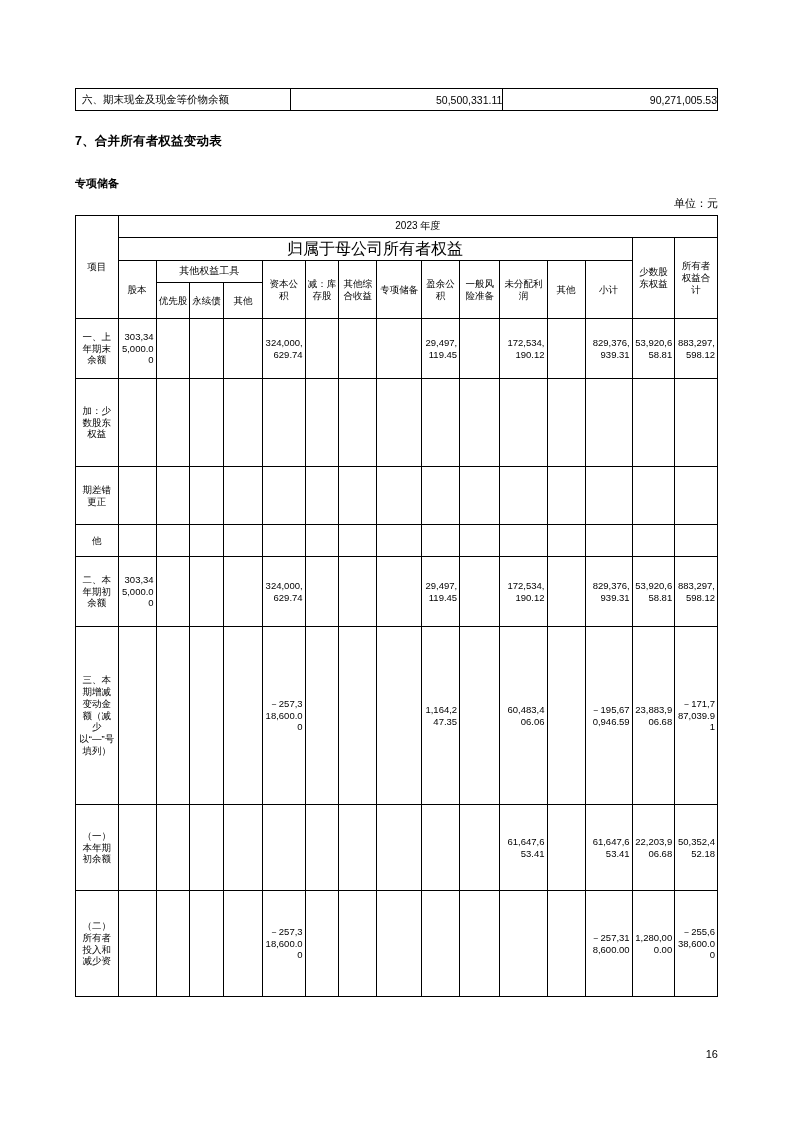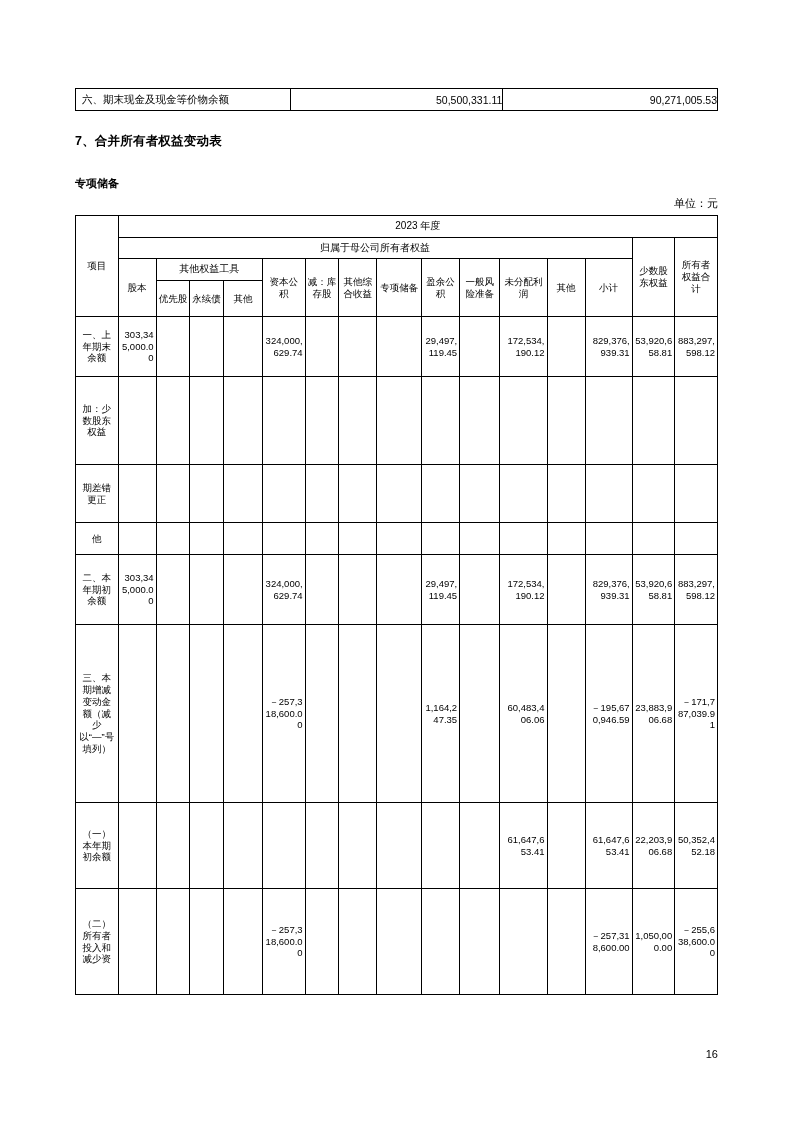--- a/index.html
+++ b/index.html
@@ -88,21 +88,21 @@
     word-break: break-all;
   }
   .hdr-year {
     height: 22px;
     text-align: center;
     font-size: 10px;
   }
   .hdr-parent {
     height: 21px;
     text-align: center;
-    font-size: 10px;
+    font-size: 16px;
   }
   .hdr-group {
     height: 22px;
     text-align: center;
     font-size: 10px;
   }
   .hdr-leaf {
     height: 36px;
     text-align: center;
     font-size: 9.5px;
@@ -345,21 +345,21 @@
           <td class="num-cell"></td>
           <td class="num-cell">－257,318,600.00</td>
           <td class="num-cell"></td>
           <td class="num-cell"></td>
           <td class="num-cell"></td>
           <td class="num-cell"></td>
           <td class="num-cell"></td>
           <td class="num-cell"></td>
           <td class="num-cell"></td>
           <td class="num-cell">－257,318,600.00</td>
-          <td class="num-cell">1,050,000.00</td>
+          <td class="num-cell">1,280,000.00</td>
           <td class="num-cell">－255,638,600.00</td>
         </tr>
       </tbody>
     </table>
   </div>
 
   <div class="page-number">16</div>
 
 </div>
 

